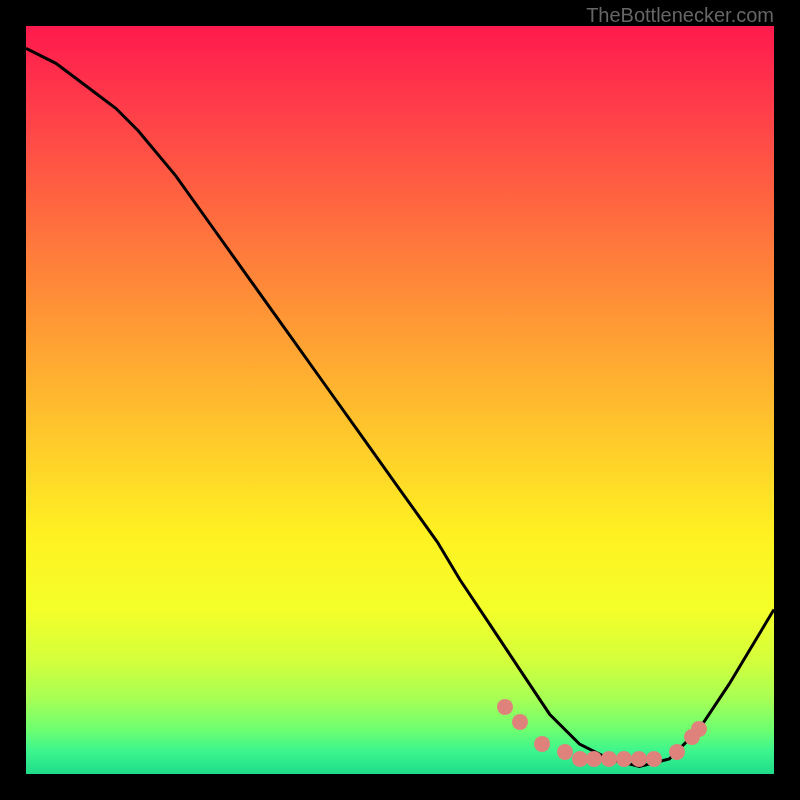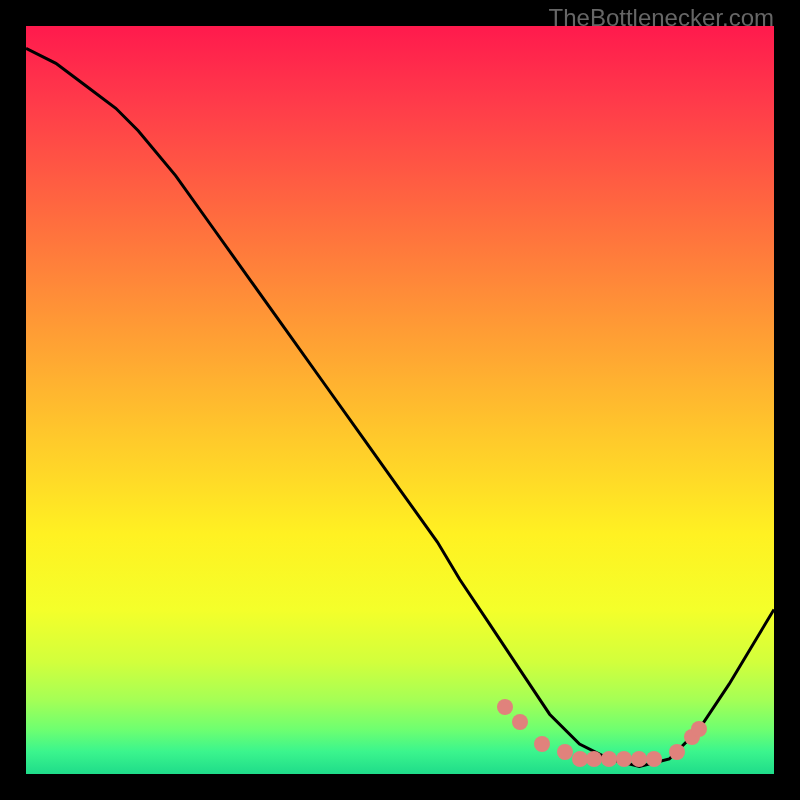--- a/index.html
+++ b/index.html
@@ -30,21 +30,21 @@
     left: 0;
     top: 0;
     width: 100%;
     height: 100%;
   }
   .watermark {
     position: absolute;
     top: 4px;
     right: 26px;
     color: #666;
-    font-size: 24px;
+    font-size: 20px;
     font-weight: 500;
     z-index: 10;
   }
   svg.curve {
     position: absolute;
     left: 0;
     top: 0;
     width: 100%;
     height: 100%;
     z-index: 5;

